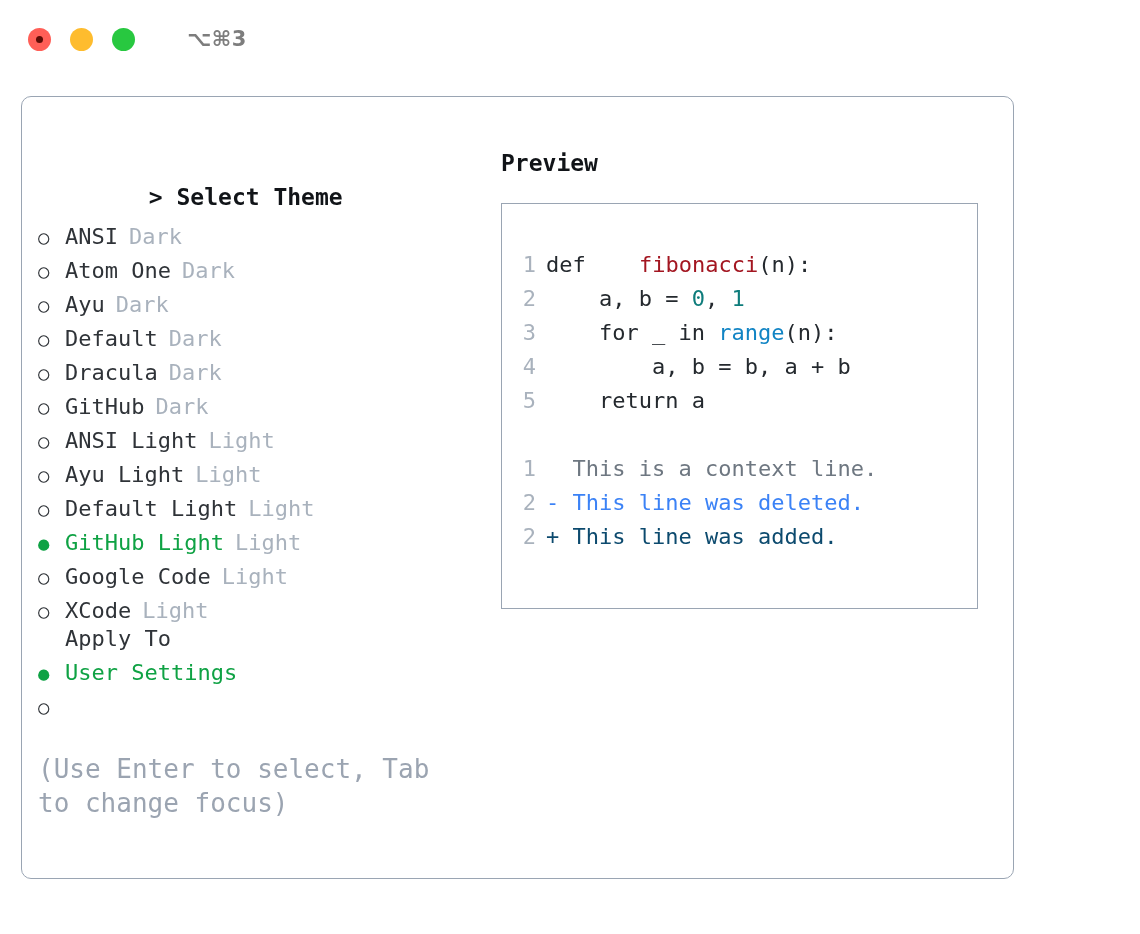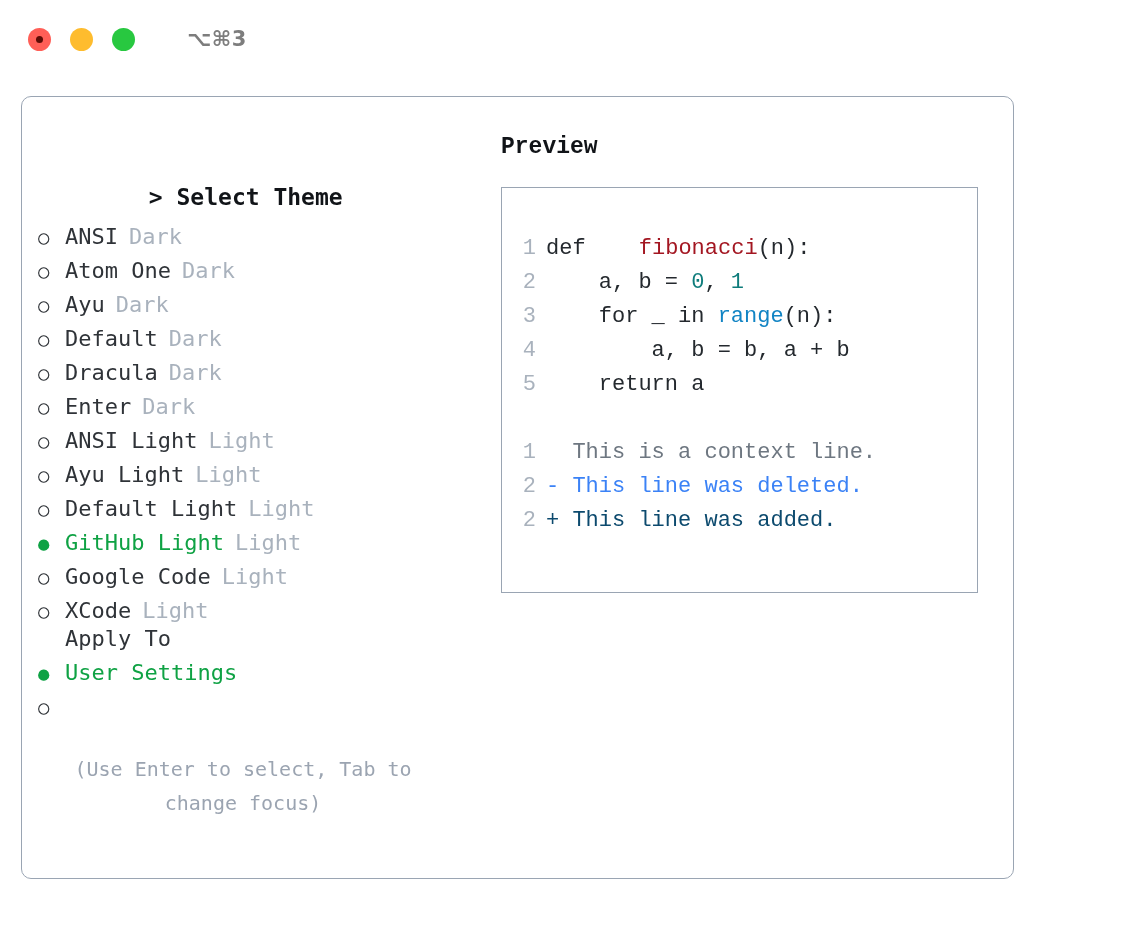--- a/index.html
+++ b/index.html
@@ -89,23 +89,22 @@
   
   #left-col {
     position: absolute;
     left: 16px;
     top: 49px;
     width: 450px;
   }
   #right-col {
     position: absolute;
     left: 479px;
-    top: 33px;
+    top: 49px;
     width: 500px;
-    font-family: Liberation Mono, monospace;
   }
 
   .section-title {
     font-size: 23px;
     font-weight: 700;
     color: #111418;
     line-height: 34px;
     height: 34px;
     white-space: pre;
   }
@@ -138,25 +137,24 @@
     color: #a9b2bd;
     padding-left: 11px;
     margin-top: 40px;
   }
 
   .group-gap { height: 34px; }
 
   .hint {
     margin-top: 28px;
     color: #9ba4b1;
-    font-size: 20px;
+    font-size: 26px;
     line-height: 34px;
     width: 410px;
     white-space: pre-wrap;
-    text-align: center;
   }
 
   
   #preview-title {
     font-size: 23px;
     font-weight: 700;
     color: #111418;
     line-height: 34px;
     height: 34px;
     white-space: pre;
@@ -217,21 +215,21 @@
       <div class="section-title">
         <span class="caret">&gt;</span><span> </span><span>Select Theme</span>
       </div>
 
       <div class="list" id="theme-list">
           <div class="list-item"><span class="marker">○</span><span class="item-label">ANSI</span><span class="item-tag">Dark</span></div>
           <div class="list-item"><span class="marker">○</span><span class="item-label">Atom One</span><span class="item-tag">Dark</span></div>
           <div class="list-item"><span class="marker">○</span><span class="item-label">Ayu</span><span class="item-tag">Dark</span></div>
           <div class="list-item"><span class="marker">○</span><span class="item-label">Default</span><span class="item-tag">Dark</span></div>
           <div class="list-item"><span class="marker">○</span><span class="item-label">Dracula</span><span class="item-tag">Dark</span></div>
-          <div class="list-item"><span class="marker">○</span><span class="item-label">Enter</span><span class="item-tag">Dark</span></div>
+          <div class="list-item"><span class="marker">○</span><span class="item-label">GitHub</span><span class="item-tag">Dark</span></div>
           <div class="list-item"><span class="marker">○</span><span class="item-label">ANSI Light</span><span class="item-tag">Light</span></div>
           <div class="list-item"><span class="marker">○</span><span class="item-label">Ayu Light</span><span class="item-tag">Light</span></div>
           <div class="list-item"><span class="marker">○</span><span class="item-label">Default Light</span><span class="item-tag">Light</span></div>
           <div class="list-item selected"><span class="marker selected">●</span><span class="item-label">GitHub Light</span><span class="item-tag">Light</span></div>
           <div class="list-item"><span class="marker">○</span><span class="item-label">Google Code</span><span class="item-tag">Light</span></div>
           <div class="list-item"><span class="marker">○</span><span class="item-label">XCode</span><span class="item-tag">Light</span></div>
         </div>
 
       <div class="group-gap"></div>
 

